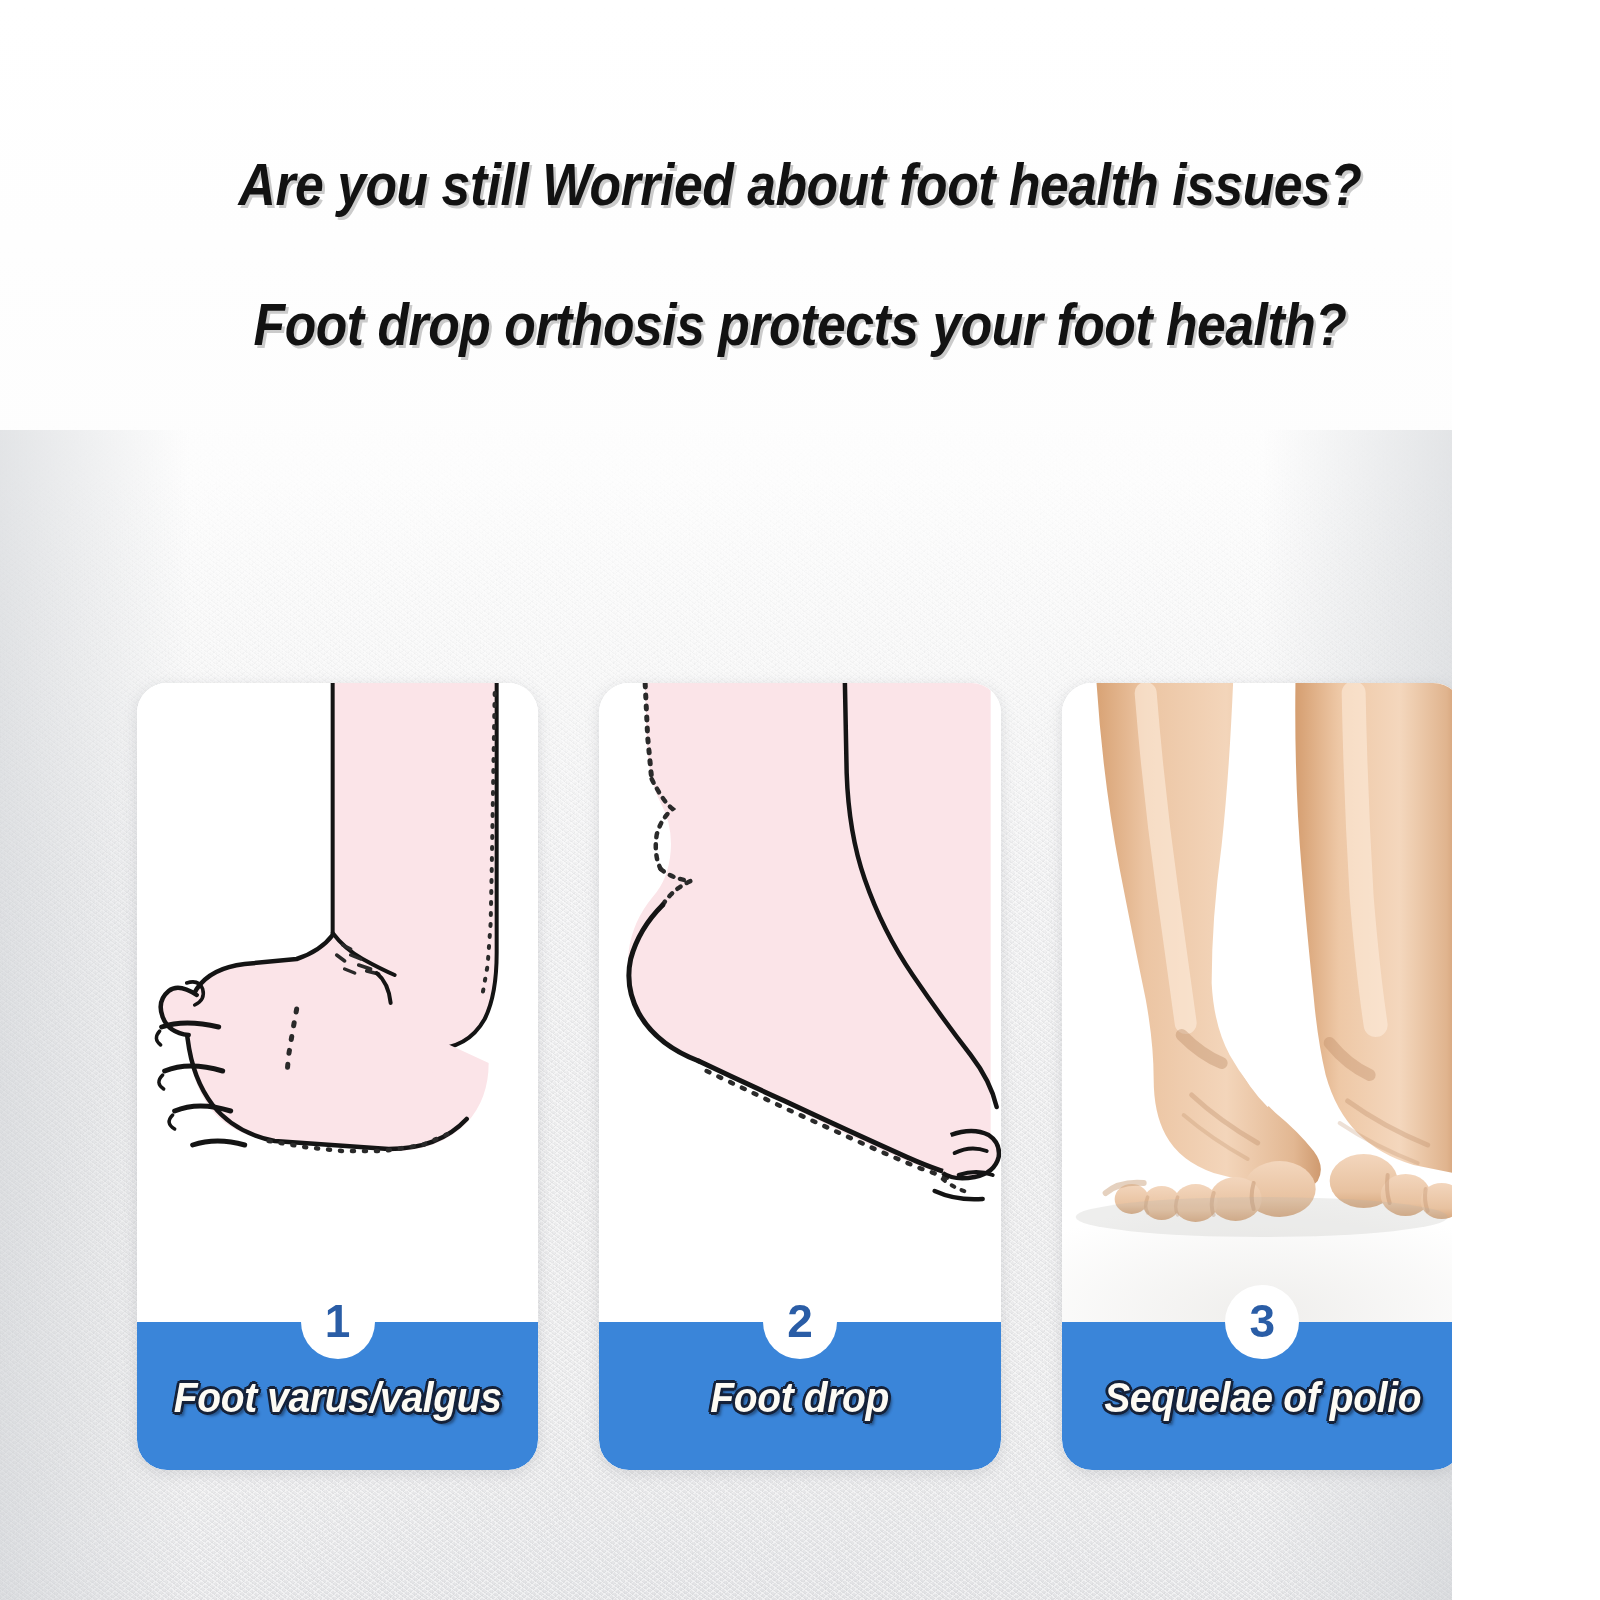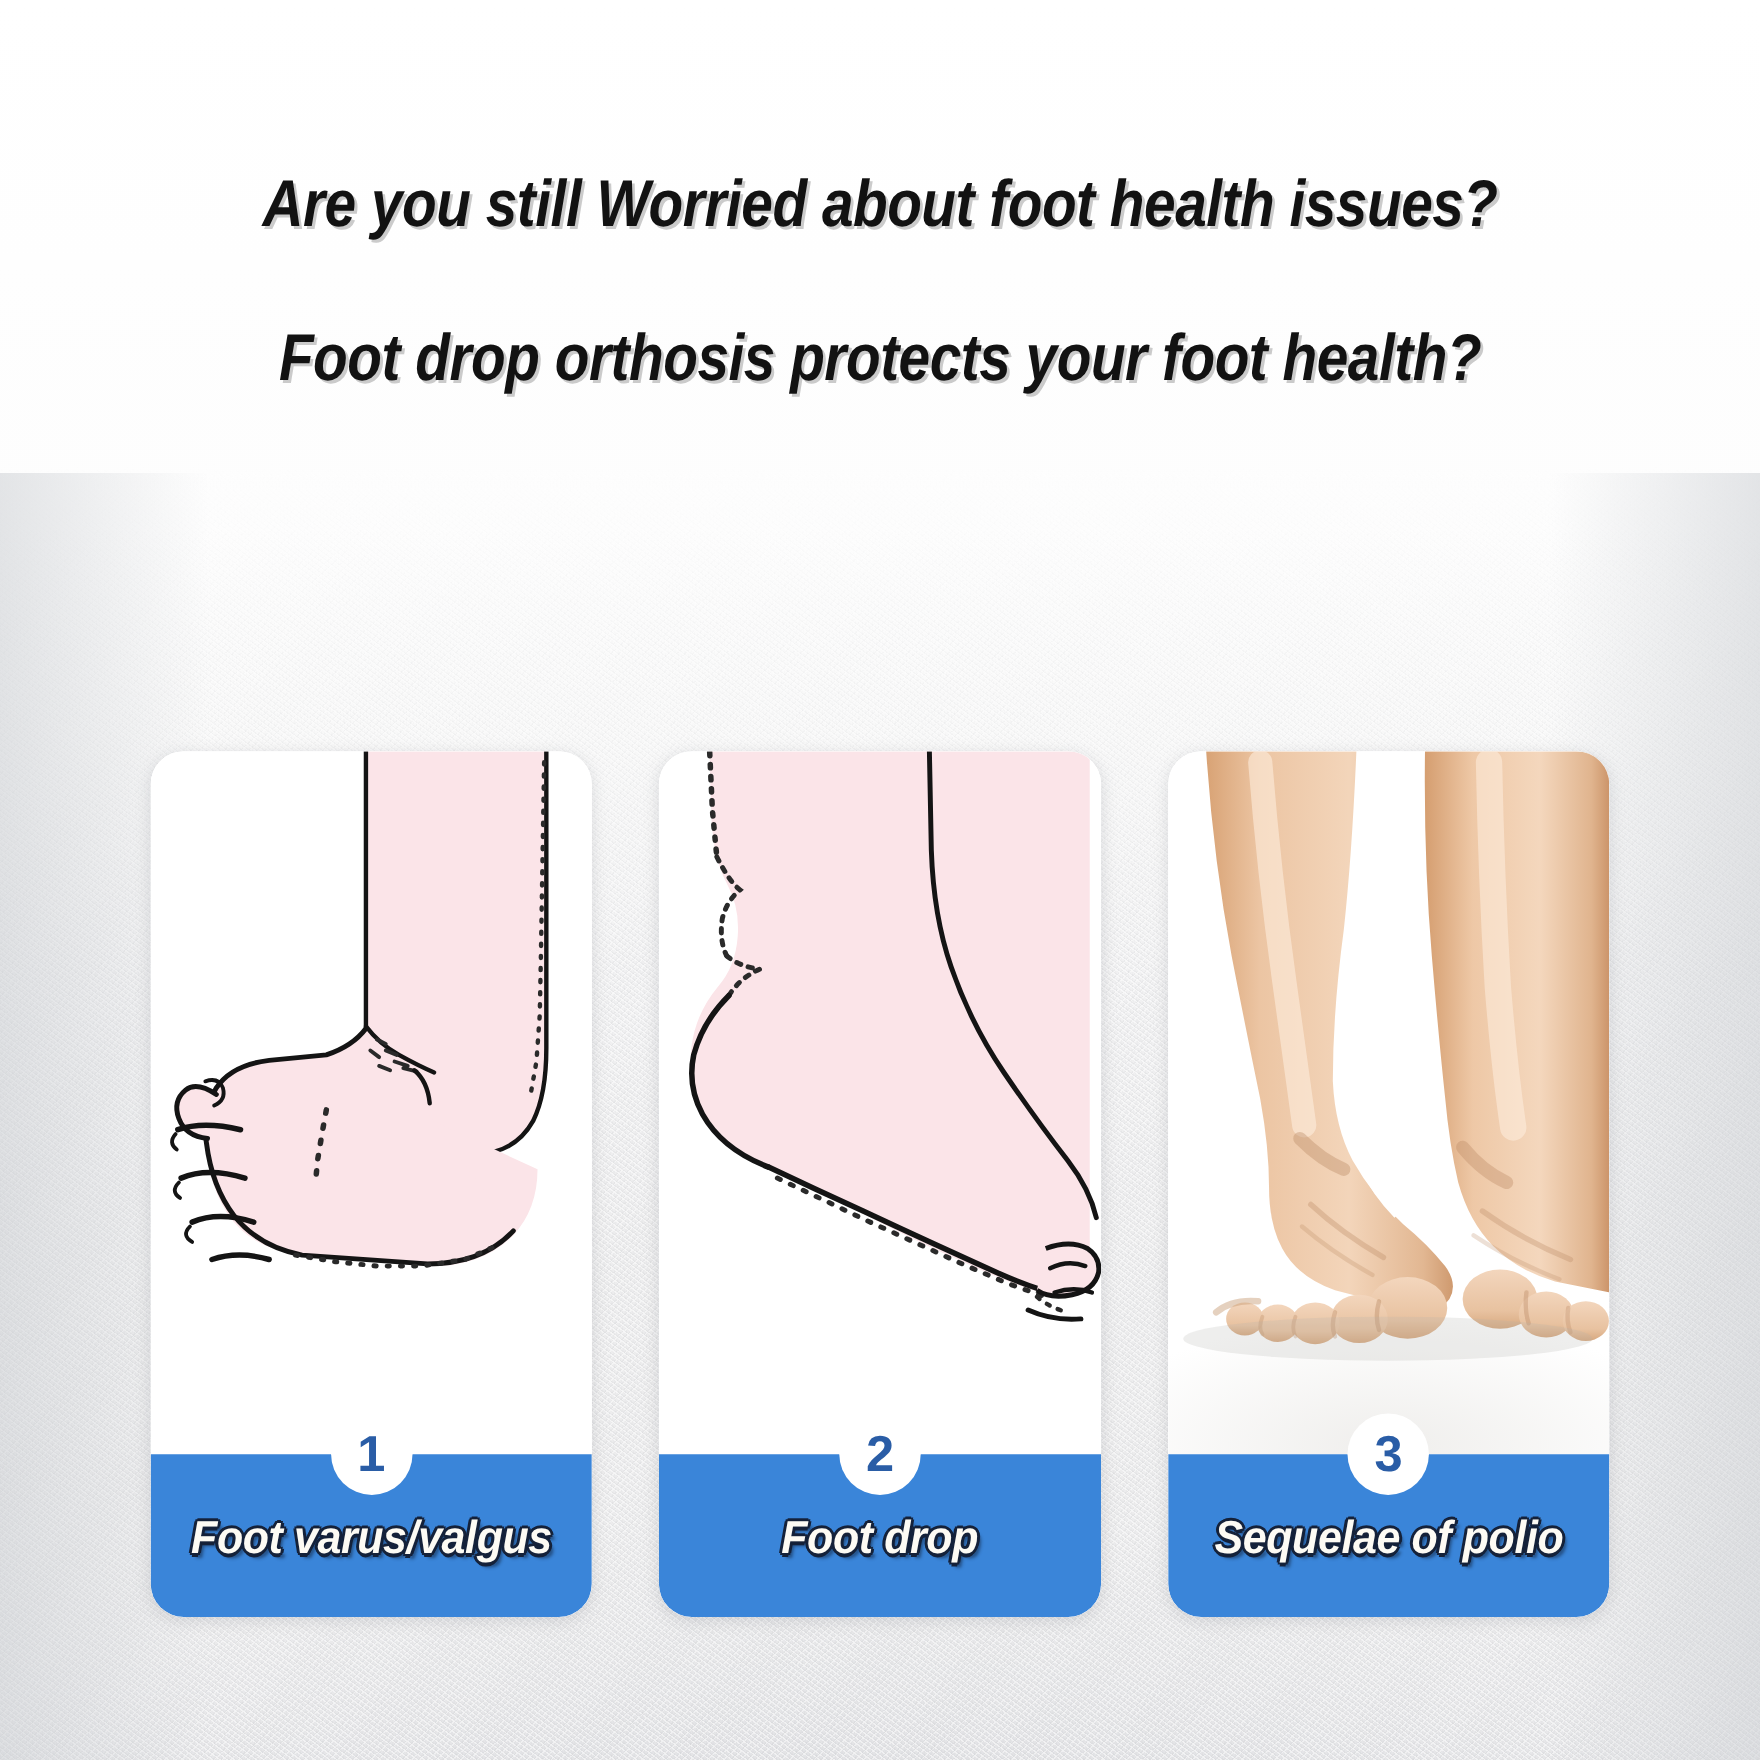--- a/index.html
+++ b/index.html
@@ -11,21 +11,21 @@
     width: 1600px;
     height: 1600px;
     font-family: "Liberation Sans", "DejaVu Sans", sans-serif;
     background: #ffffff;
     overflow: hidden;
   }
 
   
   #stage {
     position: relative;
-    width: 1600px;
+    width: 1452px;
     height: 1600px;
     background: #fdfdfd;
     overflow: hidden;
   }
 
   
   .backdrop {
     position: absolute;
     left: 0;
     top: 0;

